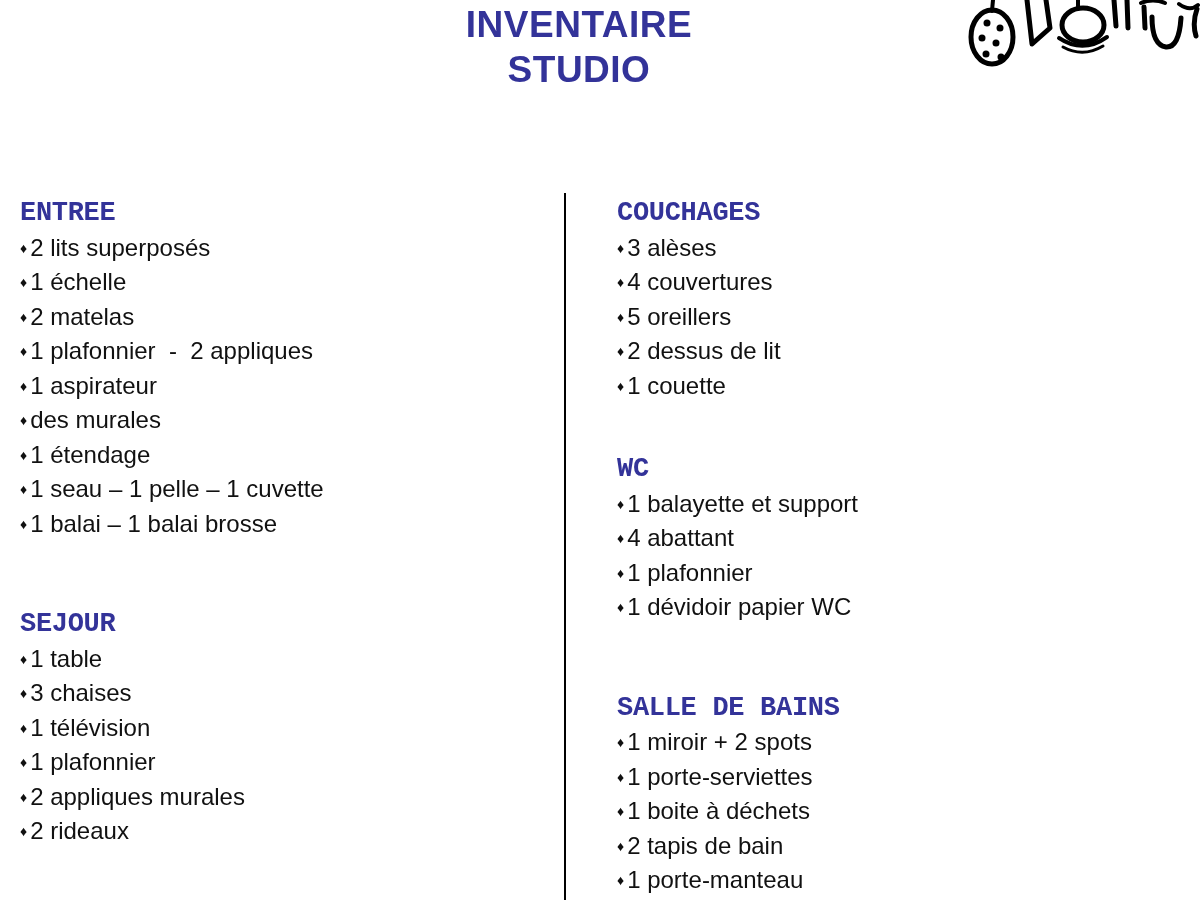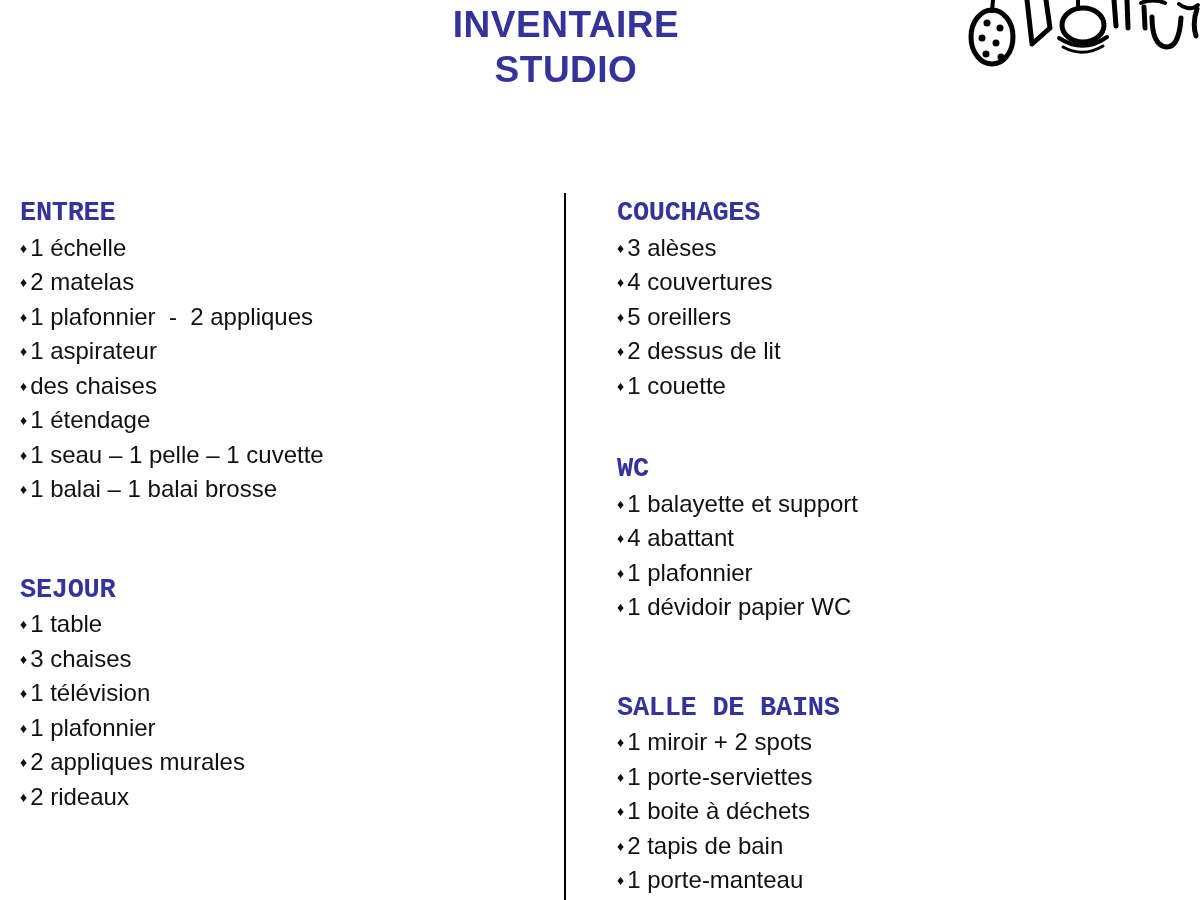--- a/index.html
+++ b/index.html
@@ -15,21 +15,21 @@
     width: 1200px;
     height: 900px;
     background: var(--background);
     overflow: hidden;
     font-family: "Liberation Sans", sans-serif;
     margin: 0 auto;
   }
   .title-block {
     position: absolute;
     top: 2px;
-    left: 0;
+    left: 13px;
     width: 1132px;
     text-align: center;
     color: var(--heading);
     font-weight: bold;
   }
   .title-line {
     font-size: 37px;
     line-height: 45px;
     letter-spacing: 0.5px;
   }
@@ -114,25 +114,26 @@
       <circle cx="46" cy="57" r="3.5"></circle>
     </g>
   </svg>
 
   <div class="divider"></div>
 
   <div class="col col-left">
 
     <div class="section">
       <div class="section-heading">ENTREE</div>
+      <div class="item"><span class="bullet">♦</span><span class="item-text">2 lits superposés</span></div>
       <div class="item"><span class="bullet">♦</span><span class="item-text">1 échelle</span></div>
       <div class="item"><span class="bullet">♦</span><span class="item-text">2 matelas</span></div>
       <div class="item"><span class="bullet">♦</span><span class="item-text">1 plafonnier  -  2 appliques</span></div>
       <div class="item"><span class="bullet">♦</span><span class="item-text">1 aspirateur</span></div>
-      <div class="item"><span class="bullet">♦</span><span class="item-text">des chaises</span></div>
+      <div class="item"><span class="bullet">♦</span><span class="item-text">des murales</span></div>
       <div class="item"><span class="bullet">♦</span><span class="item-text">1 étendage</span></div>
       <div class="item"><span class="bullet">♦</span><span class="item-text">1 seau – 1 pelle – 1 cuvette</span></div>
       <div class="item"><span class="bullet">♦</span><span class="item-text">1 balai – 1 balai brosse</span></div>
     </div>
 
     <div class="section gap-2">
       <div class="section-heading">SEJOUR</div>
       <div class="item"><span class="bullet">♦</span><span class="item-text">1 table</span></div>
       <div class="item"><span class="bullet">♦</span><span class="item-text">3 chaises</span></div>
       <div class="item"><span class="bullet">♦</span><span class="item-text">1 télévision</span></div>

